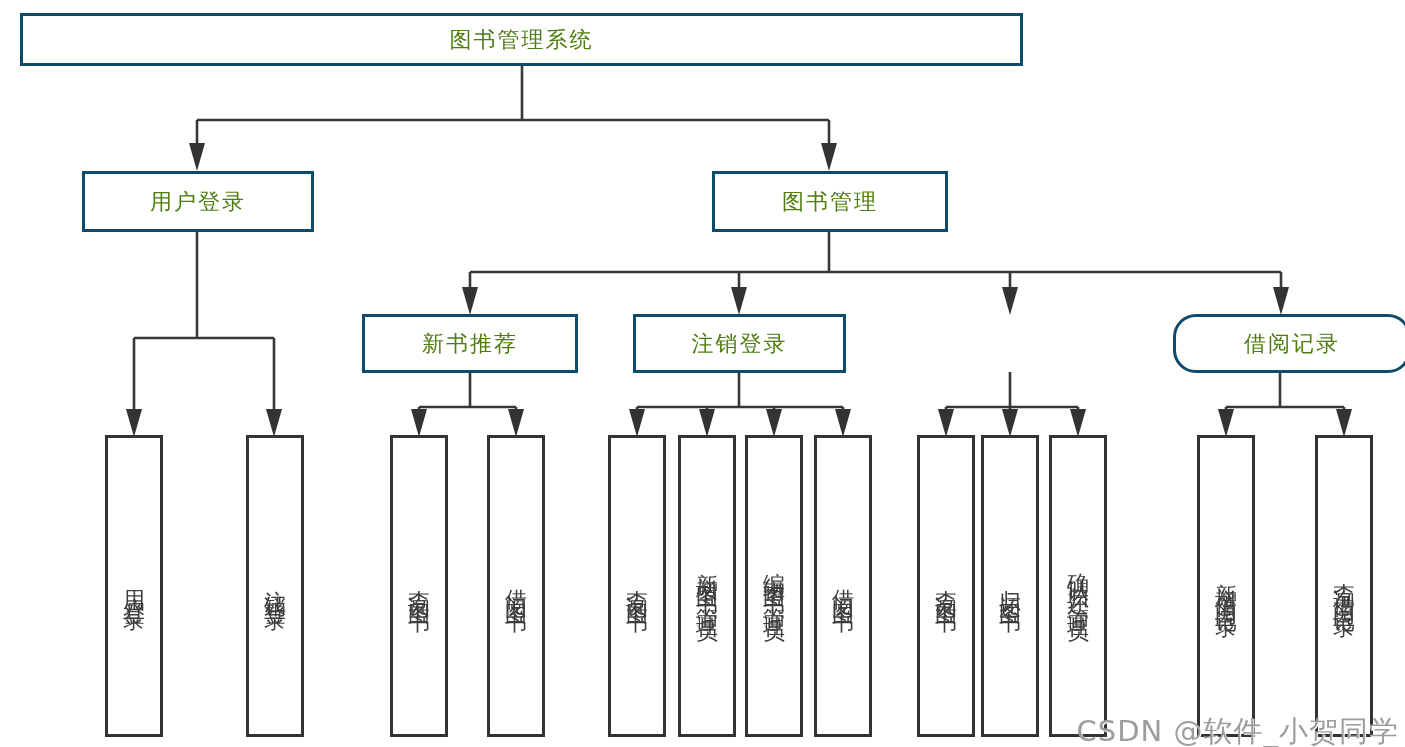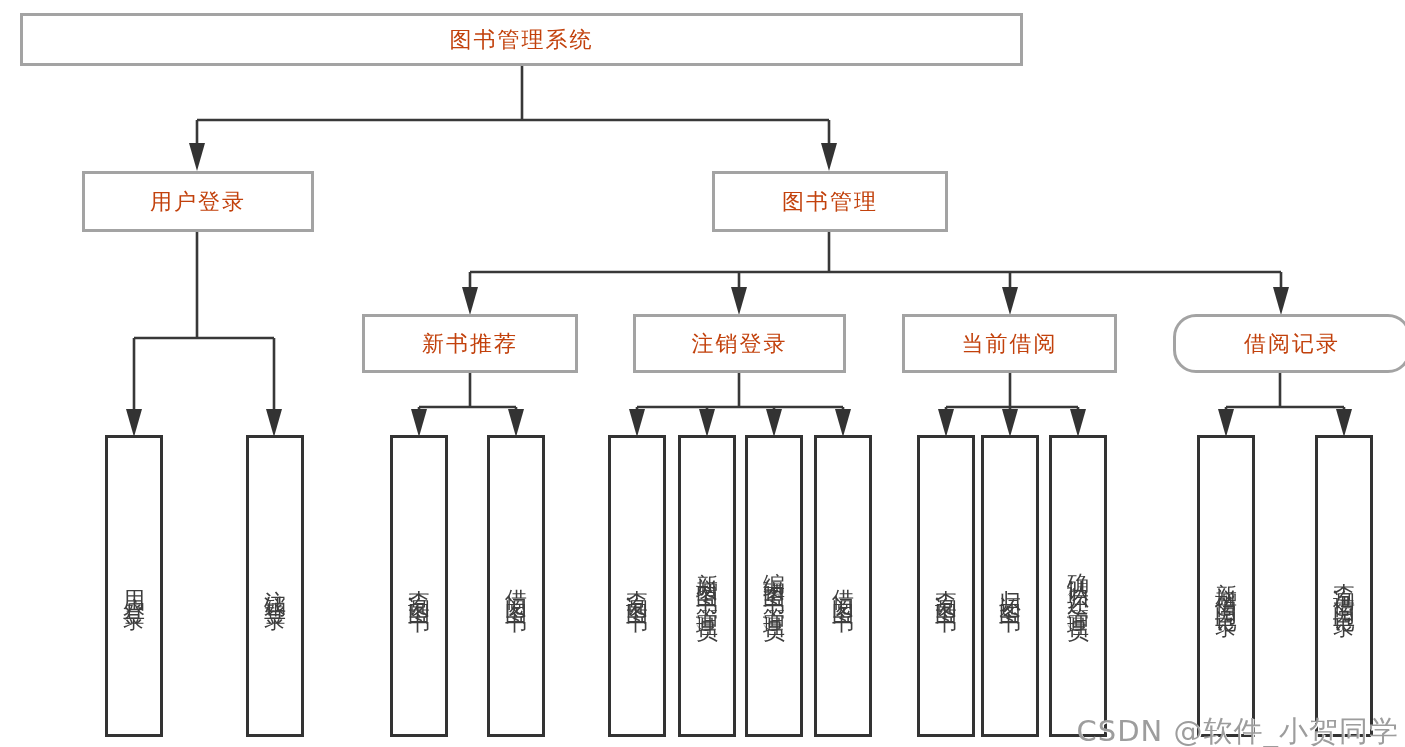--- a/index.html
+++ b/index.html
@@ -13,26 +13,26 @@
   }
   #connectors {
     position: absolute;
     left: 0; top: 0;
     width: 1405px; height: 747px;
     pointer-events: none;
   }
   .node {
     position: absolute;
     box-sizing: border-box;
-    border: 3px solid #a3a3a3;
+    border: 3px solid #0c4a6e;
     background: #ffffff;
     display: flex;
     align-items: center;
     justify-content: center;
-    color: #c2410c;
+    color: #4d7c0f;
     font-size: 22px;
     letter-spacing: 2px;
     white-space: nowrap;
     text-align: center;
   }
   .leaf {
     position: absolute;
     box-sizing: border-box;
     border: 3px solid #333333;
     background: #ffffff;
@@ -120,23 +120,20 @@
   <div class="node" style="left:712px; top:171px; width:236px; height:61px;">
     <span>图书管理</span>
   </div>
 
   <div class="node" style="left:362px; top:314px; width:216px; height:59px;">
     <span>新书推荐</span>
   </div>
   <div class="node" style="left:633px; top:314px; width:213px; height:59px;">
     <span>注销登录</span>
   </div>
-  <div class="node" style="left:902px; top:314px; width:215px; height:59px;">
-    <span>当前借阅</span>
-  </div>
   <div class="node" style="left:1173px; top:314px; width:238px; height:59px;border-radius:23px;">
     <span>借阅记录</span>
   </div>
 
   <div class="leaf" style="left:105px;">
     <span>用户登录</span>
   </div>
   <div class="leaf" style="left:246px;">
     <span>注销登录</span>
   </div>

